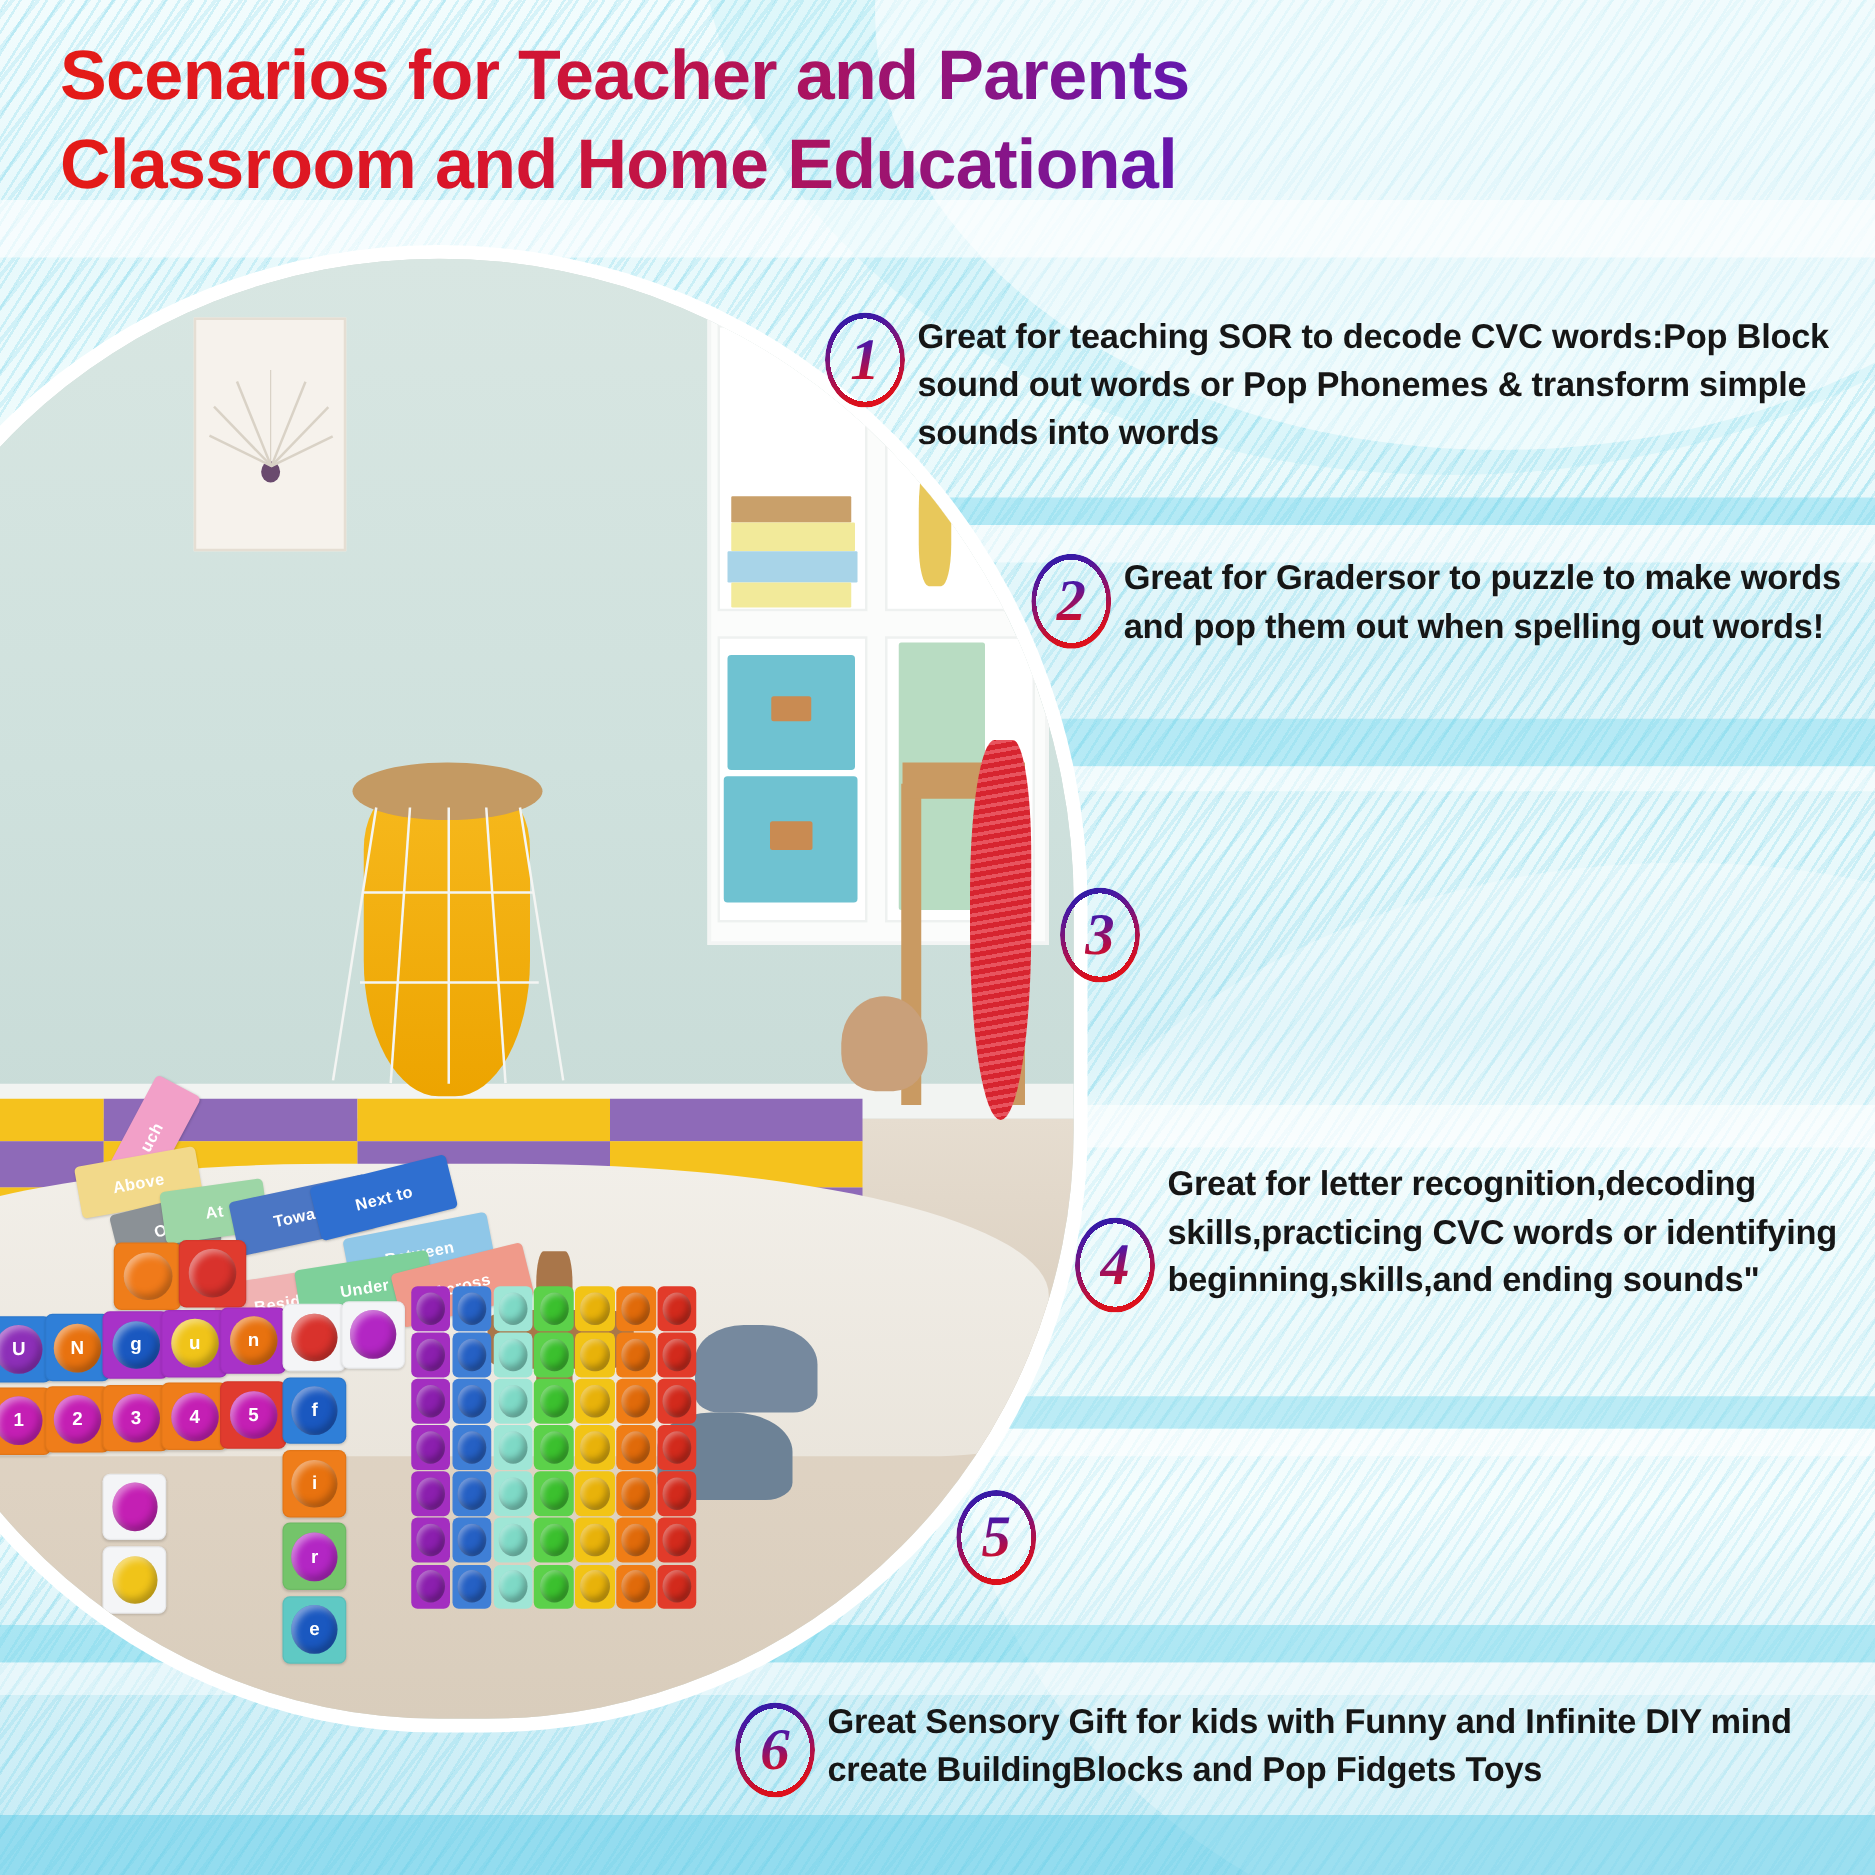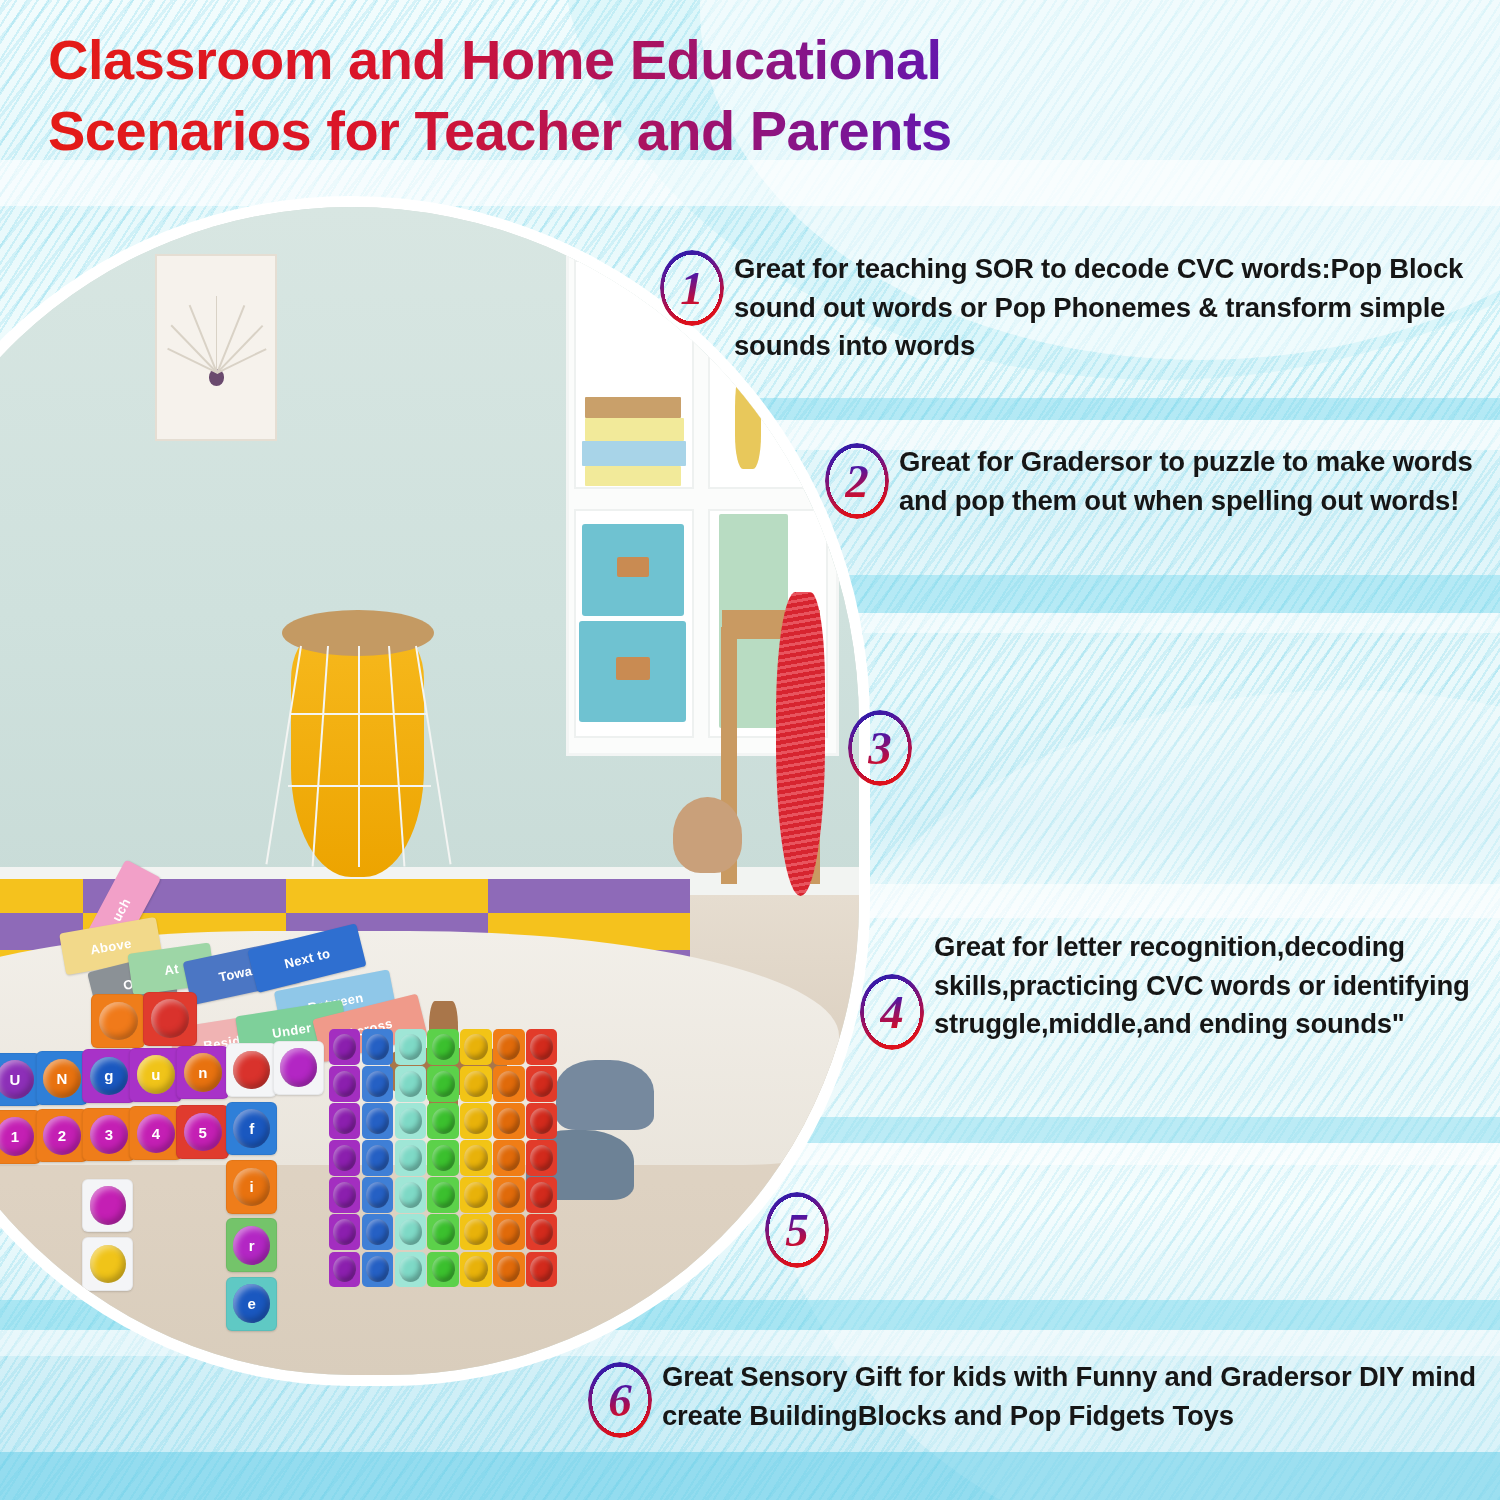--- a/index.html
+++ b/index.html
@@ -207,22 +207,22 @@
   <div class="band b5"></div>
   <div class="band b6"></div>
   <div class="band b7"></div>
   <div class="band b8"></div>
   <div class="band b9"></div>
   <div class="band b10"></div>
   <div class="band b11"></div>
 </div>
 
 <div id="header">
+  <div class="title-line">Scenarios for Teacher and Parents</div>
   <div class="title-line">Classroom and Home Educational</div>
-  <div class="title-line">Scenarios for Teacher and Parents</div>
 </div>
 
 <div id="photo-wrap">
   <div id="photo">
 
     <div class="wall"></div>
     <div class="baseboard"></div>
     <div class="floor"></div>
 
     <div class="art">
@@ -588,29 +588,29 @@
     <div class="ring"></div>
     <div class="val">3</div>
   </div>
 </div>
 
 <div class="bullet" style="left:860px;top:928px;width:635px;">
   <div class="bnum" style="margin-top:46px">
     <div class="ring"></div>
     <div class="val">4</div>
   </div>
-  <div class="btext">Great for letter recognition,decoding skills,practicing CVC words or identifying struggle,middle,and ending sounds"</div>
+  <div class="btext">Great for letter recognition,decoding skills,practicing CVC words or identifying beginning,skills,and ending sounds"</div>
 </div>
 
 <div class="bullet" style="left:765px;top:1170px;width:725px;">
   <div class="bnum" style="margin-top:22px">
     <div class="ring"></div>
     <div class="val">5</div>
   </div>
 </div>
 
 <div class="bullet" style="left:588px;top:1358px;width:905px;">
   <div class="bnum" style="margin-top:4px">
     <div class="ring"></div>
     <div class="val">6</div>
   </div>
-  <div class="btext">Great Sensory Gift for kids with Funny and Gradersor DIY mind create BuildingBlocks and Pop Fidgets Toys</div>
+  <div class="btext">Great Sensory Gift for kids with Funny and Infinite DIY mind create BuildingBlocks and Pop Fidgets Toys</div>
 </div>
 
 </body></html>

